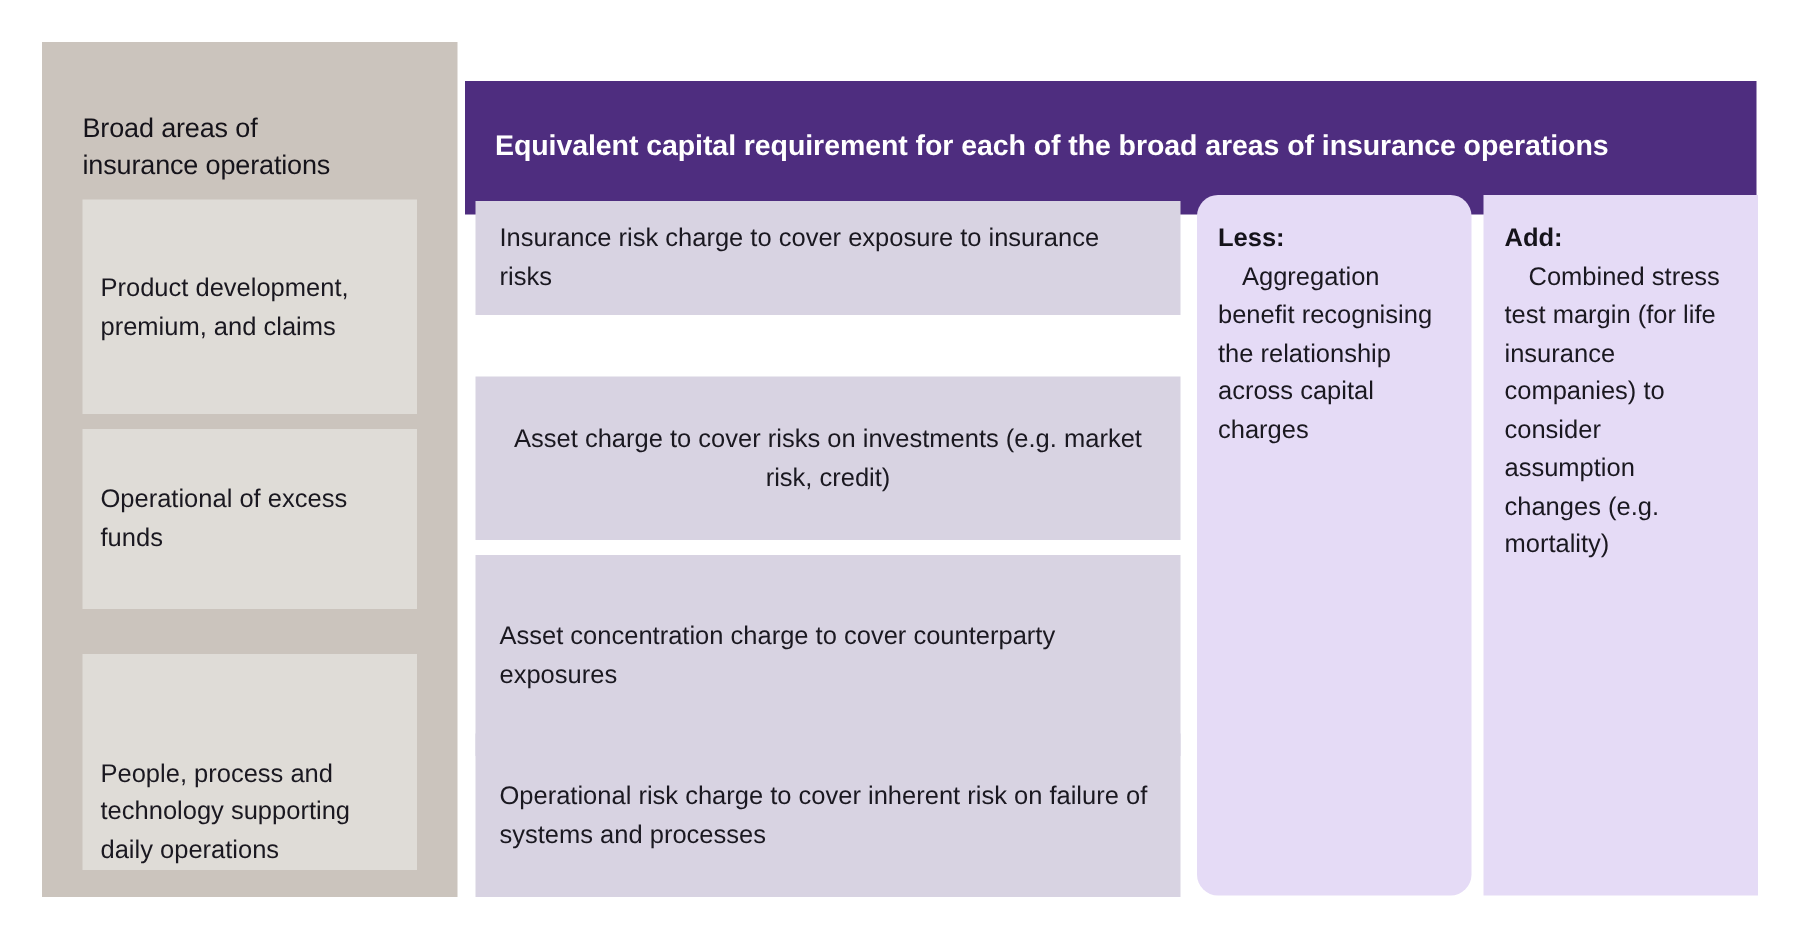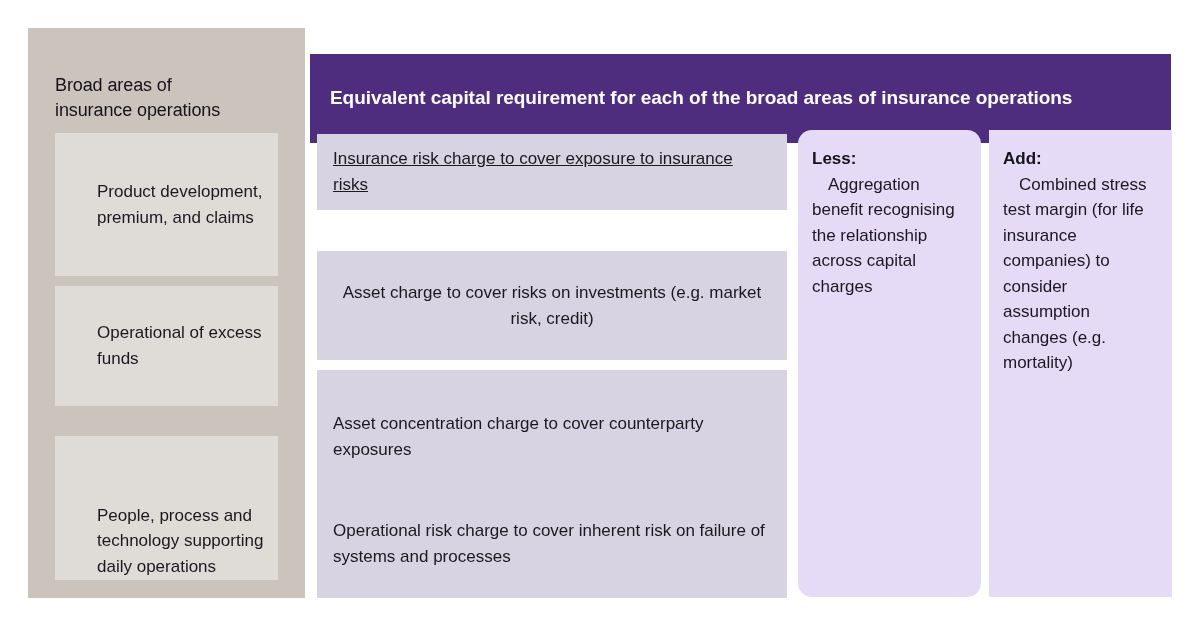--- a/index.html
+++ b/index.html
@@ -47,21 +47,20 @@
     margin-top: 16px;
   }
   .side-card {
     position: absolute;
     left: 27px;
     width: 223px;
     background: #dfdcd7;
     box-sizing: border-box;
     display: flex;
     align-items: center;
-    padding-left: 30px;
   }
   .side-card-label {
     padding: 0 12px;
     font-size: 17px;
     line-height: 1.52;
     color: #1a1820;
   }
   #side-card-0 { top: 105px;  height: 143px; }
   #side-card-1 { top: 258px;  height: 120px; }
   #side-card-2 { top: 408px;  height: 144px; align-items: flex-end; }
@@ -97,21 +96,21 @@
     box-sizing: border-box;
     display: flex;
     align-items: center;
   }
   .charge-card-label {
     padding: 0 16px;
     font-size: 17px;
     line-height: 1.52;
     color: #1a1820;
   }
-  #charge-card-0 { top: 134px; height: 76px; text-decoration: underline; }
+  #charge-card-0 { top: 134px; height: 76px; }
   #charge-card-1 { top: 251px; height: 109px; text-align: center; }
   #charge-card-2 { top: 370px; height: 134px; }
   #charge-card-3 { top: 489px; height: 109px; }
 
   
   .adj-col {
     position: absolute;
     top: 130px;
     height: 467px;
     background: #e5dbf6;

